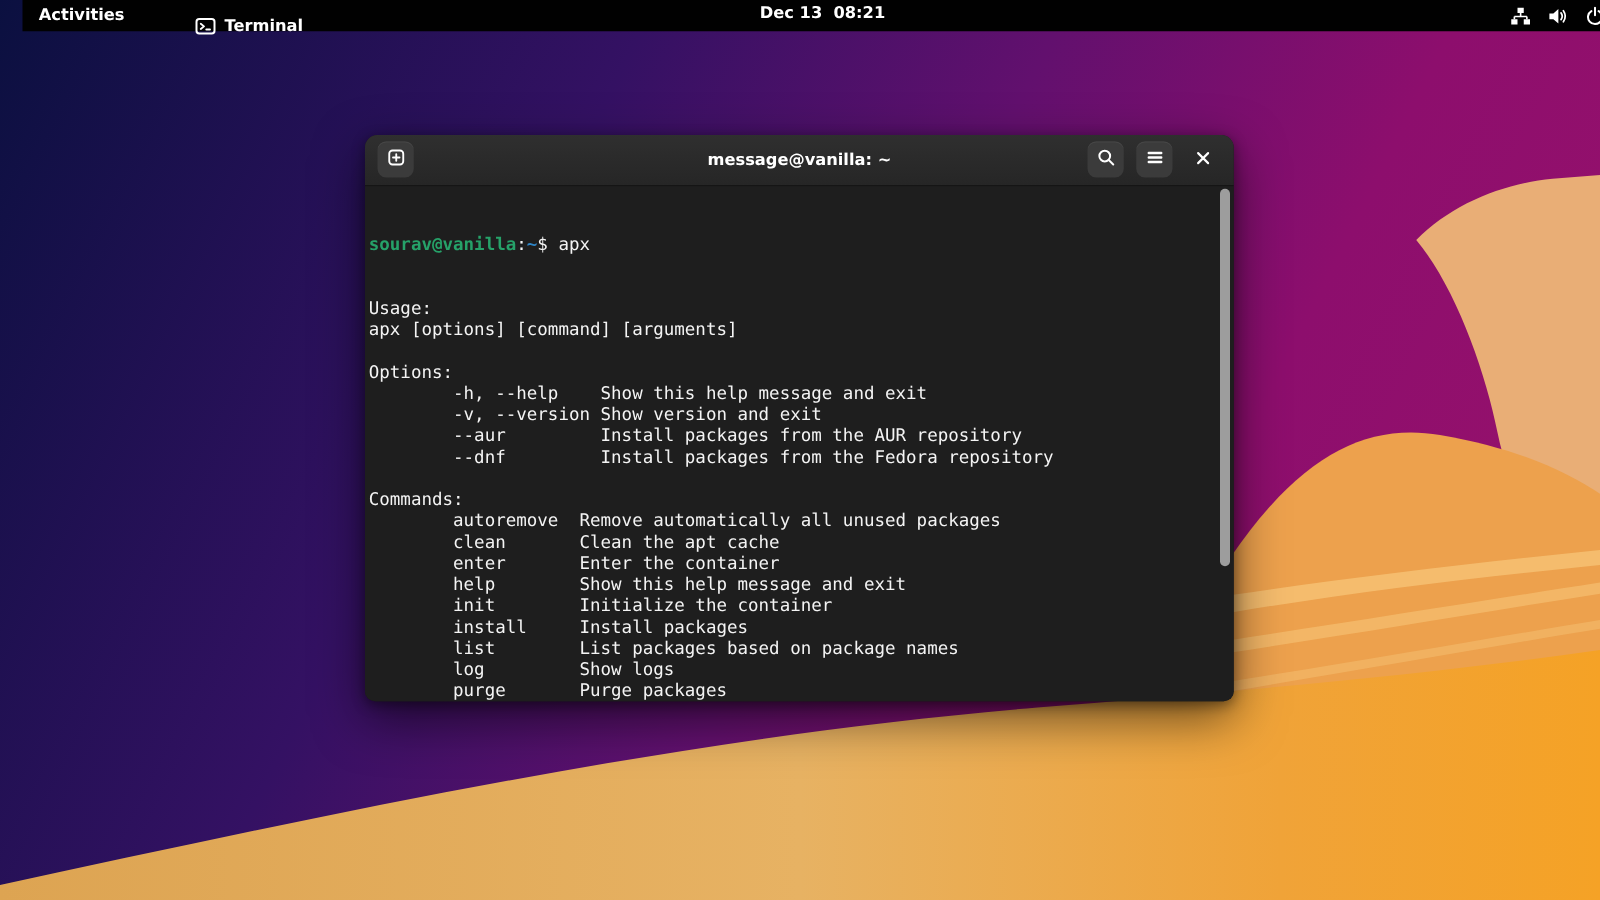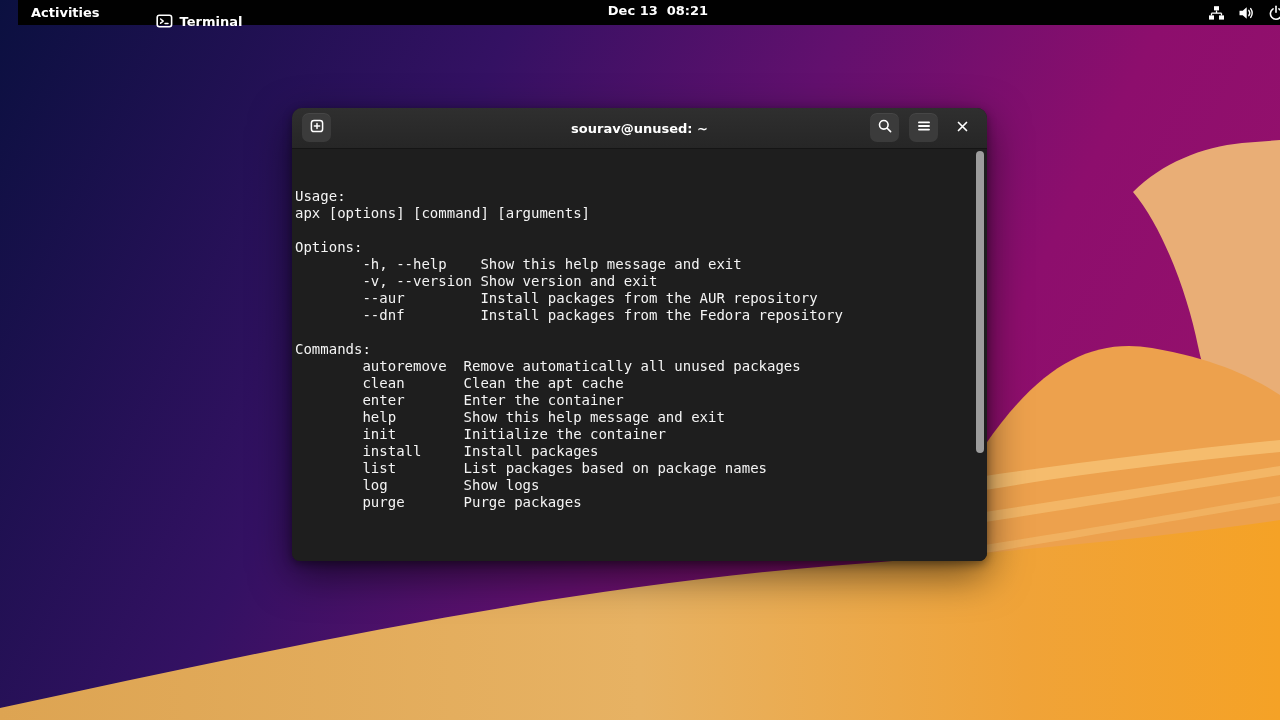--- a/index.html
+++ b/index.html
@@ -153,21 +153,21 @@
 <div class="window">
   <div class="titlebar">
     <div class="tb-btn newtab-btn">
       <span>
         <svg width="16" height="16" viewBox="0 0 16 16">
           <rect x="2.4" y="2.4" width="11.2" height="11.2" rx="2.6" fill="none" stroke="#fff" stroke-width="1.5"></rect>
           <path d="M8,5.4 V10.6 M5.4,8 H10.6" stroke="#fff" stroke-width="1.5" stroke-linecap="round"></path>
         </svg>
       </span>
     </div>
-    <div class="title">sourav@unused: ~</div>
+    <div class="title">message@vanilla: ~</div>
     <div class="right-controls">
       <div class="tb-btn">
         <span>
           <svg width="16" height="16" viewBox="0 0 16 16">
             <circle cx="6.8" cy="6.8" r="4.3" fill="none" stroke="#fff" stroke-width="1.6"></circle>
             <line x1="10.2" y1="10.2" x2="13.6" y2="13.6" stroke="#fff" stroke-width="1.6" stroke-linecap="round"></line>
           </svg>
         </span>
       </div>
       <div class="tb-btn">
@@ -182,17 +182,18 @@
           <svg width="13" height="13" viewBox="0 0 13 13">
             <path d="M2.5,2.5 L10.5,10.5 M10.5,2.5 L2.5,10.5" stroke="#fff" stroke-width="1.7" stroke-linecap="round"></path>
           </svg>
         </span>
       </div>
     </div>
   </div>
 
   <div class="term-content">
     <div class="terminal-screen">
+      <div class="term-line"><span class="p-user">sourav@vanilla</span><span class="p-sep">:</span><span class="p-path">~</span><span class="p-rest">$ apx</span></div>
       <div><div class="term-line">Usage: </div><div class="term-line">apx [options] [command] [arguments]</div><div class="term-line"></div><div class="term-line">Options:</div><div class="term-line">        -h, --help    Show this help message and exit</div><div class="term-line">        -v, --version Show version and exit</div><div class="term-line">        --aur         Install packages from the AUR repository</div><div class="term-line">        --dnf         Install packages from the Fedora repository</div><div class="term-line"></div><div class="term-line">Commands:</div><div class="term-line">        autoremove  Remove automatically all unused packages</div><div class="term-line">        clean       Clean the apt cache</div><div class="term-line">        enter       Enter the container</div><div class="term-line">        help        Show this help message and exit</div><div class="term-line">        init        Initialize the container</div><div class="term-line">        install     Install packages</div><div class="term-line">        list        List packages based on package names</div><div class="term-line">        log         Show logs</div><div class="term-line">        purge       Purge packages</div></div>
     </div>
     <div class="scrollbar-thumb"></div>
   </div>
 </div>
 
 </body></html>

